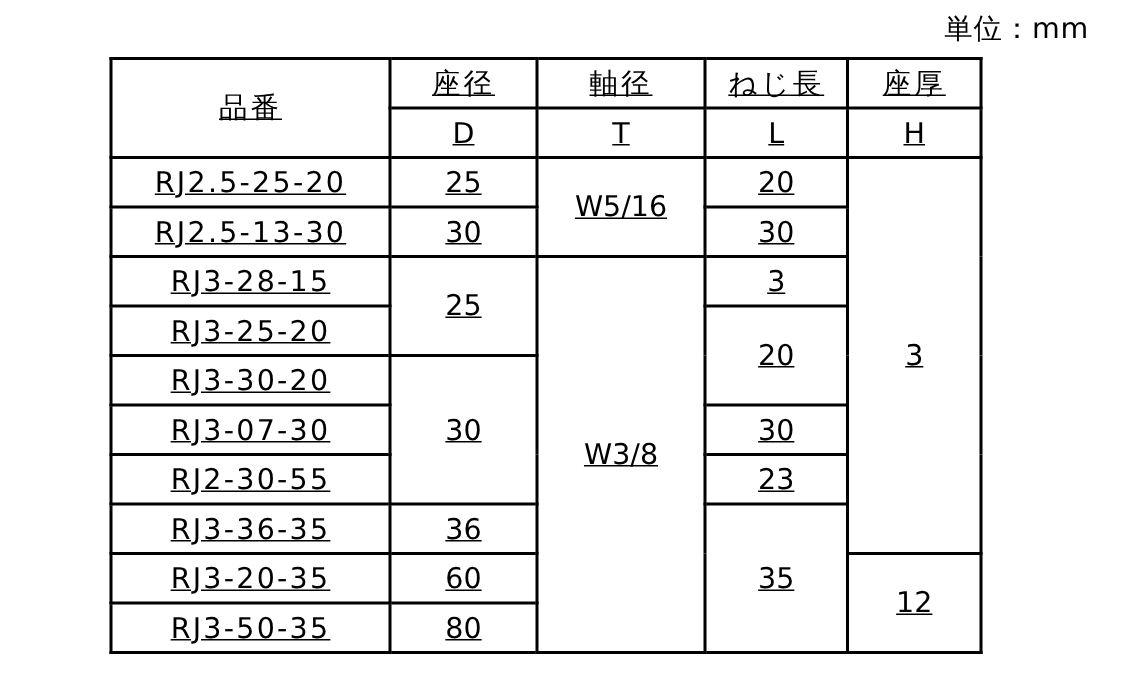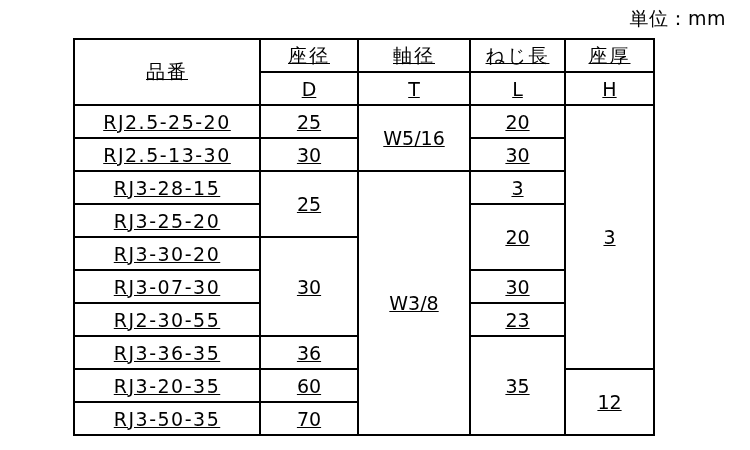--- a/index.html
+++ b/index.html
@@ -156,19 +156,19 @@
         </tr>
 
         <tr>
           <td class="partno">RJ3-20-35</td>
           <td class="val">60</td>
           <td class="val" rowspan="2">12</td>
         </tr>
 
         <tr>
           <td class="partno">RJ3-50-35</td>
-          <td class="val">70</td>
+          <td class="val">80</td>
         </tr>
       </tbody>
     </table>
   </div>
 
 </div>
 
 </body></html>

